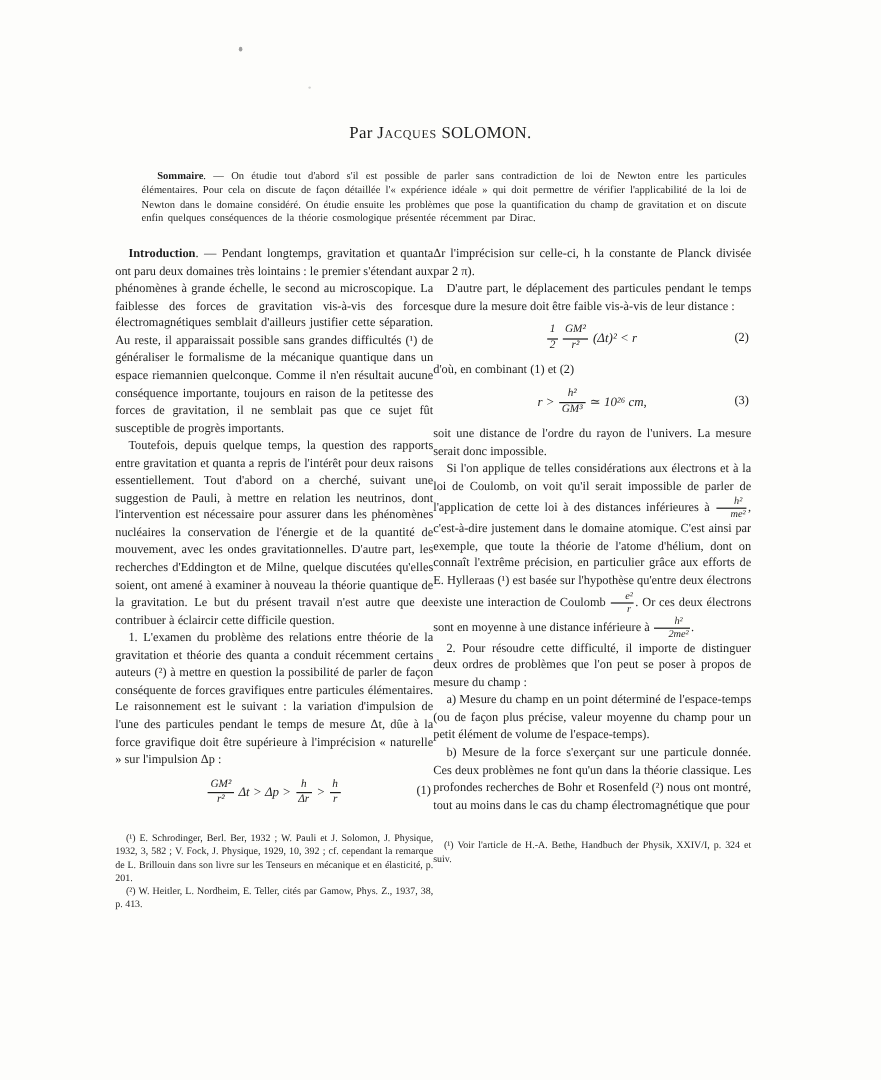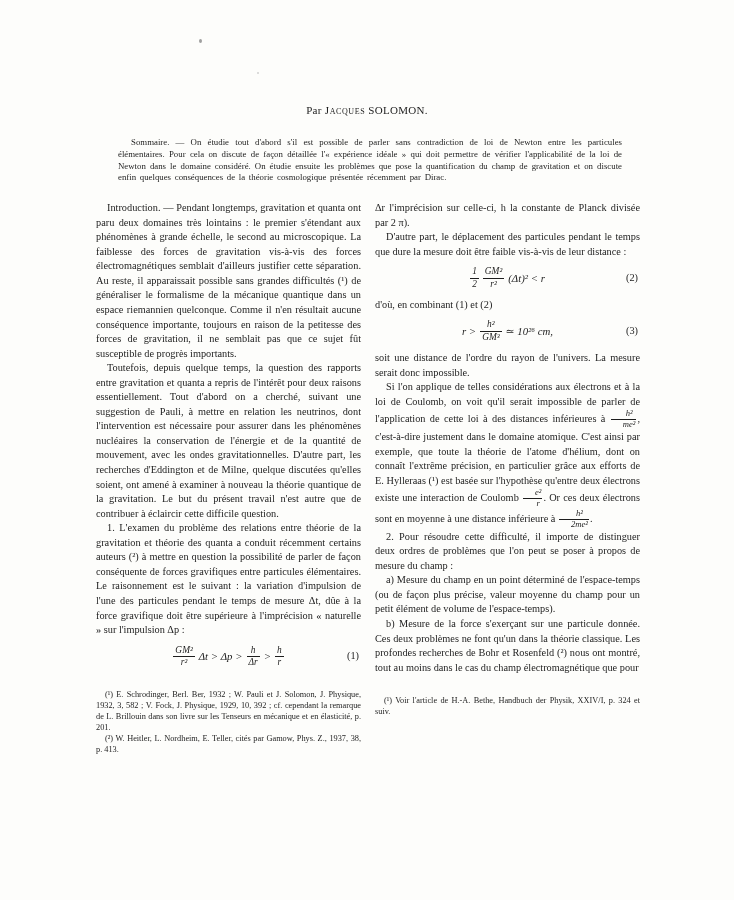--- a/index.html
+++ b/index.html
@@ -3,28 +3,28 @@
 <meta charset="utf-8">
 <style>
   html,body{margin:0;padding:0;background:#ffffff;}
   .page{
     position:relative;width:734px;height:900px;background:#fdfdfb;color:#1d1d1d;
     font-family:"Liberation Serif","DejaVu Serif",serif;overflow:hidden;
   }
   
   .head{padding-top:97px;text-align:center;}
   .title{font-size:13.5px;font-weight:700;letter-spacing:3px;word-spacing:7px;margin:0;}
-  .byline{margin-top:7px;font-size:11px;letter-spacing:.3px;}
+  .byline{margin-top:7px;font-size:14px;letter-spacing:.3px;}
   .sc{font-variant:small-caps;letter-spacing:.6px;}
   
   .sommaire{width:504px;margin:21px 0 0 118px;}
   .sommaire p{font-size:8.8px;line-height:11.8px;text-align:justify;text-indent:13px;margin:0;word-spacing:1.5px;}
-  .lead{font-weight:400;}
+  .lead{font-weight:700;}
   
-  .columns{display:flex;gap:14px;width:544px;margin:17px 0 0 96px;}
+  .columns{display:flex;width:544px;margin:17px 0 0 96px;}
   .col{width:265px;font-size:10.3px;line-height:14.55px;text-align:justify;}
   .para{margin:0;}
   .indent{text-indent:11px;}
   
   .eqrow{position:relative;display:flex;justify-content:center;align-items:center;
          margin:7px 0 8px;font-size:10.8px;font-style:italic;}
   .eq{display:inline-flex;align-items:center;gap:4px;}
   .eqtag{position:absolute;right:2px;font-style:normal;font-size:10.3px;}
   .frac{display:inline-flex;flex-direction:column;text-align:center;font-size:9.4px;line-height:1.2;}
   .frac .num{border-bottom:1px solid #1d1d1d;padding:0 2px;display:block;}

